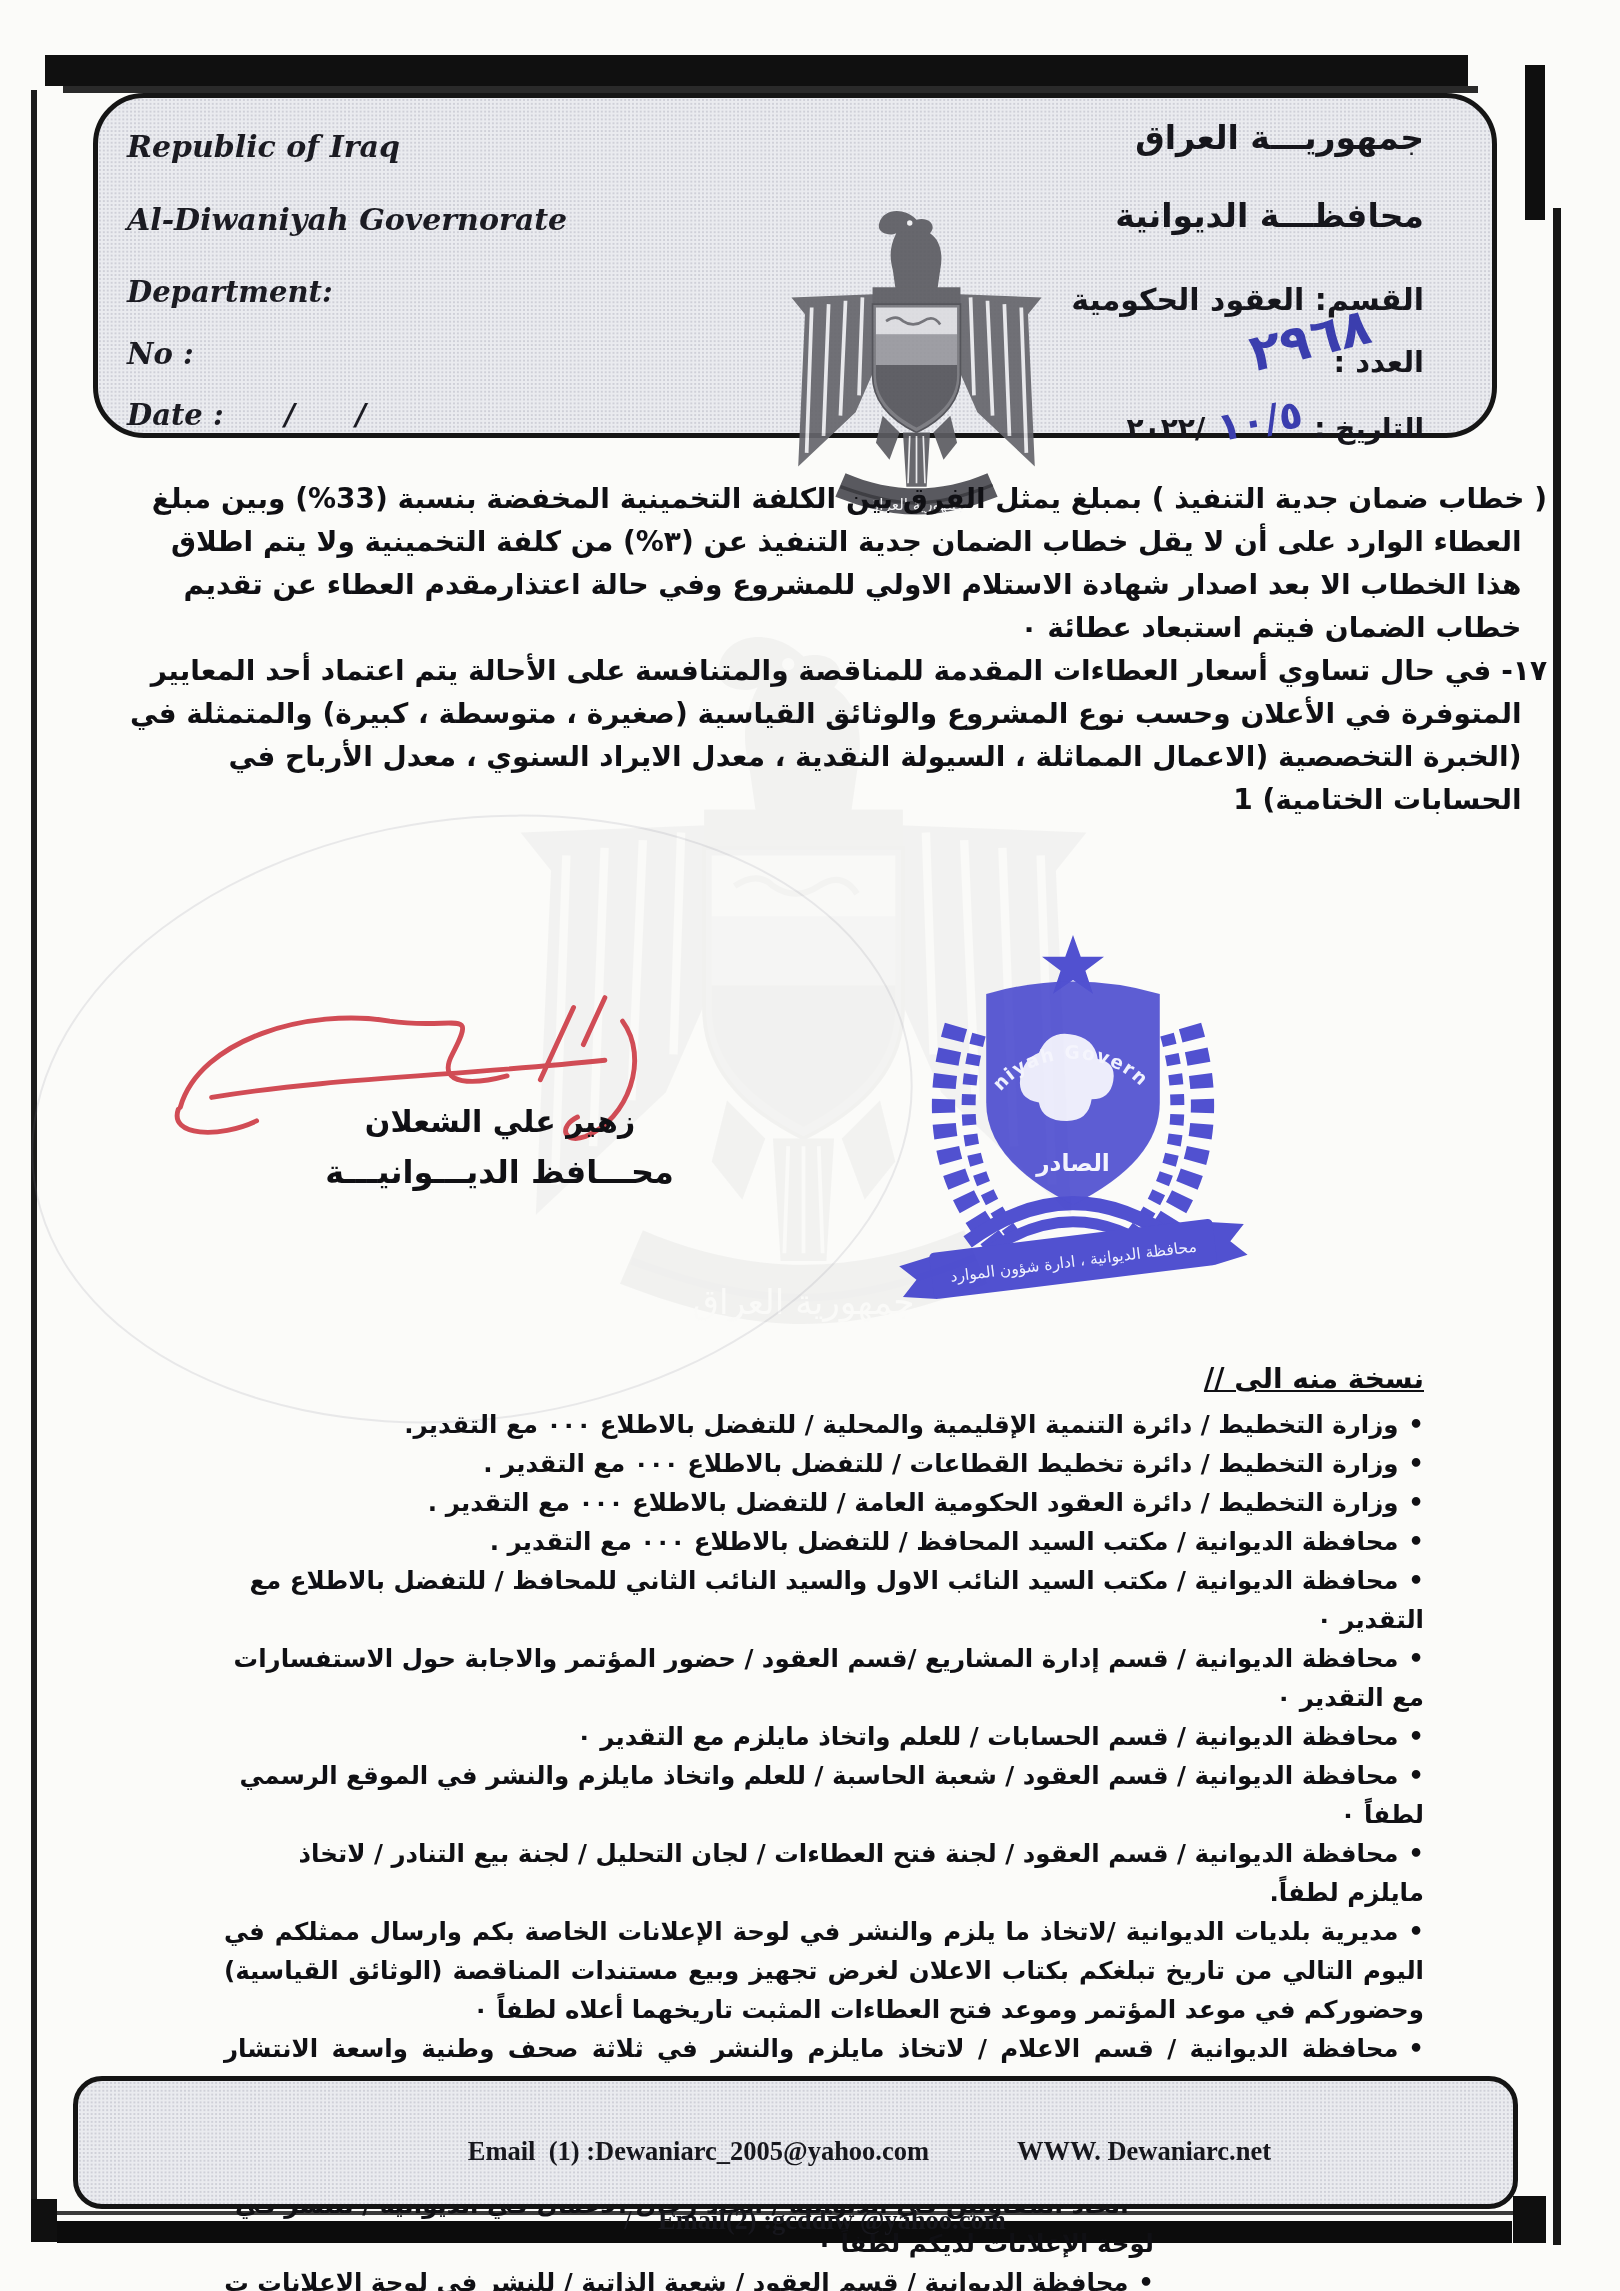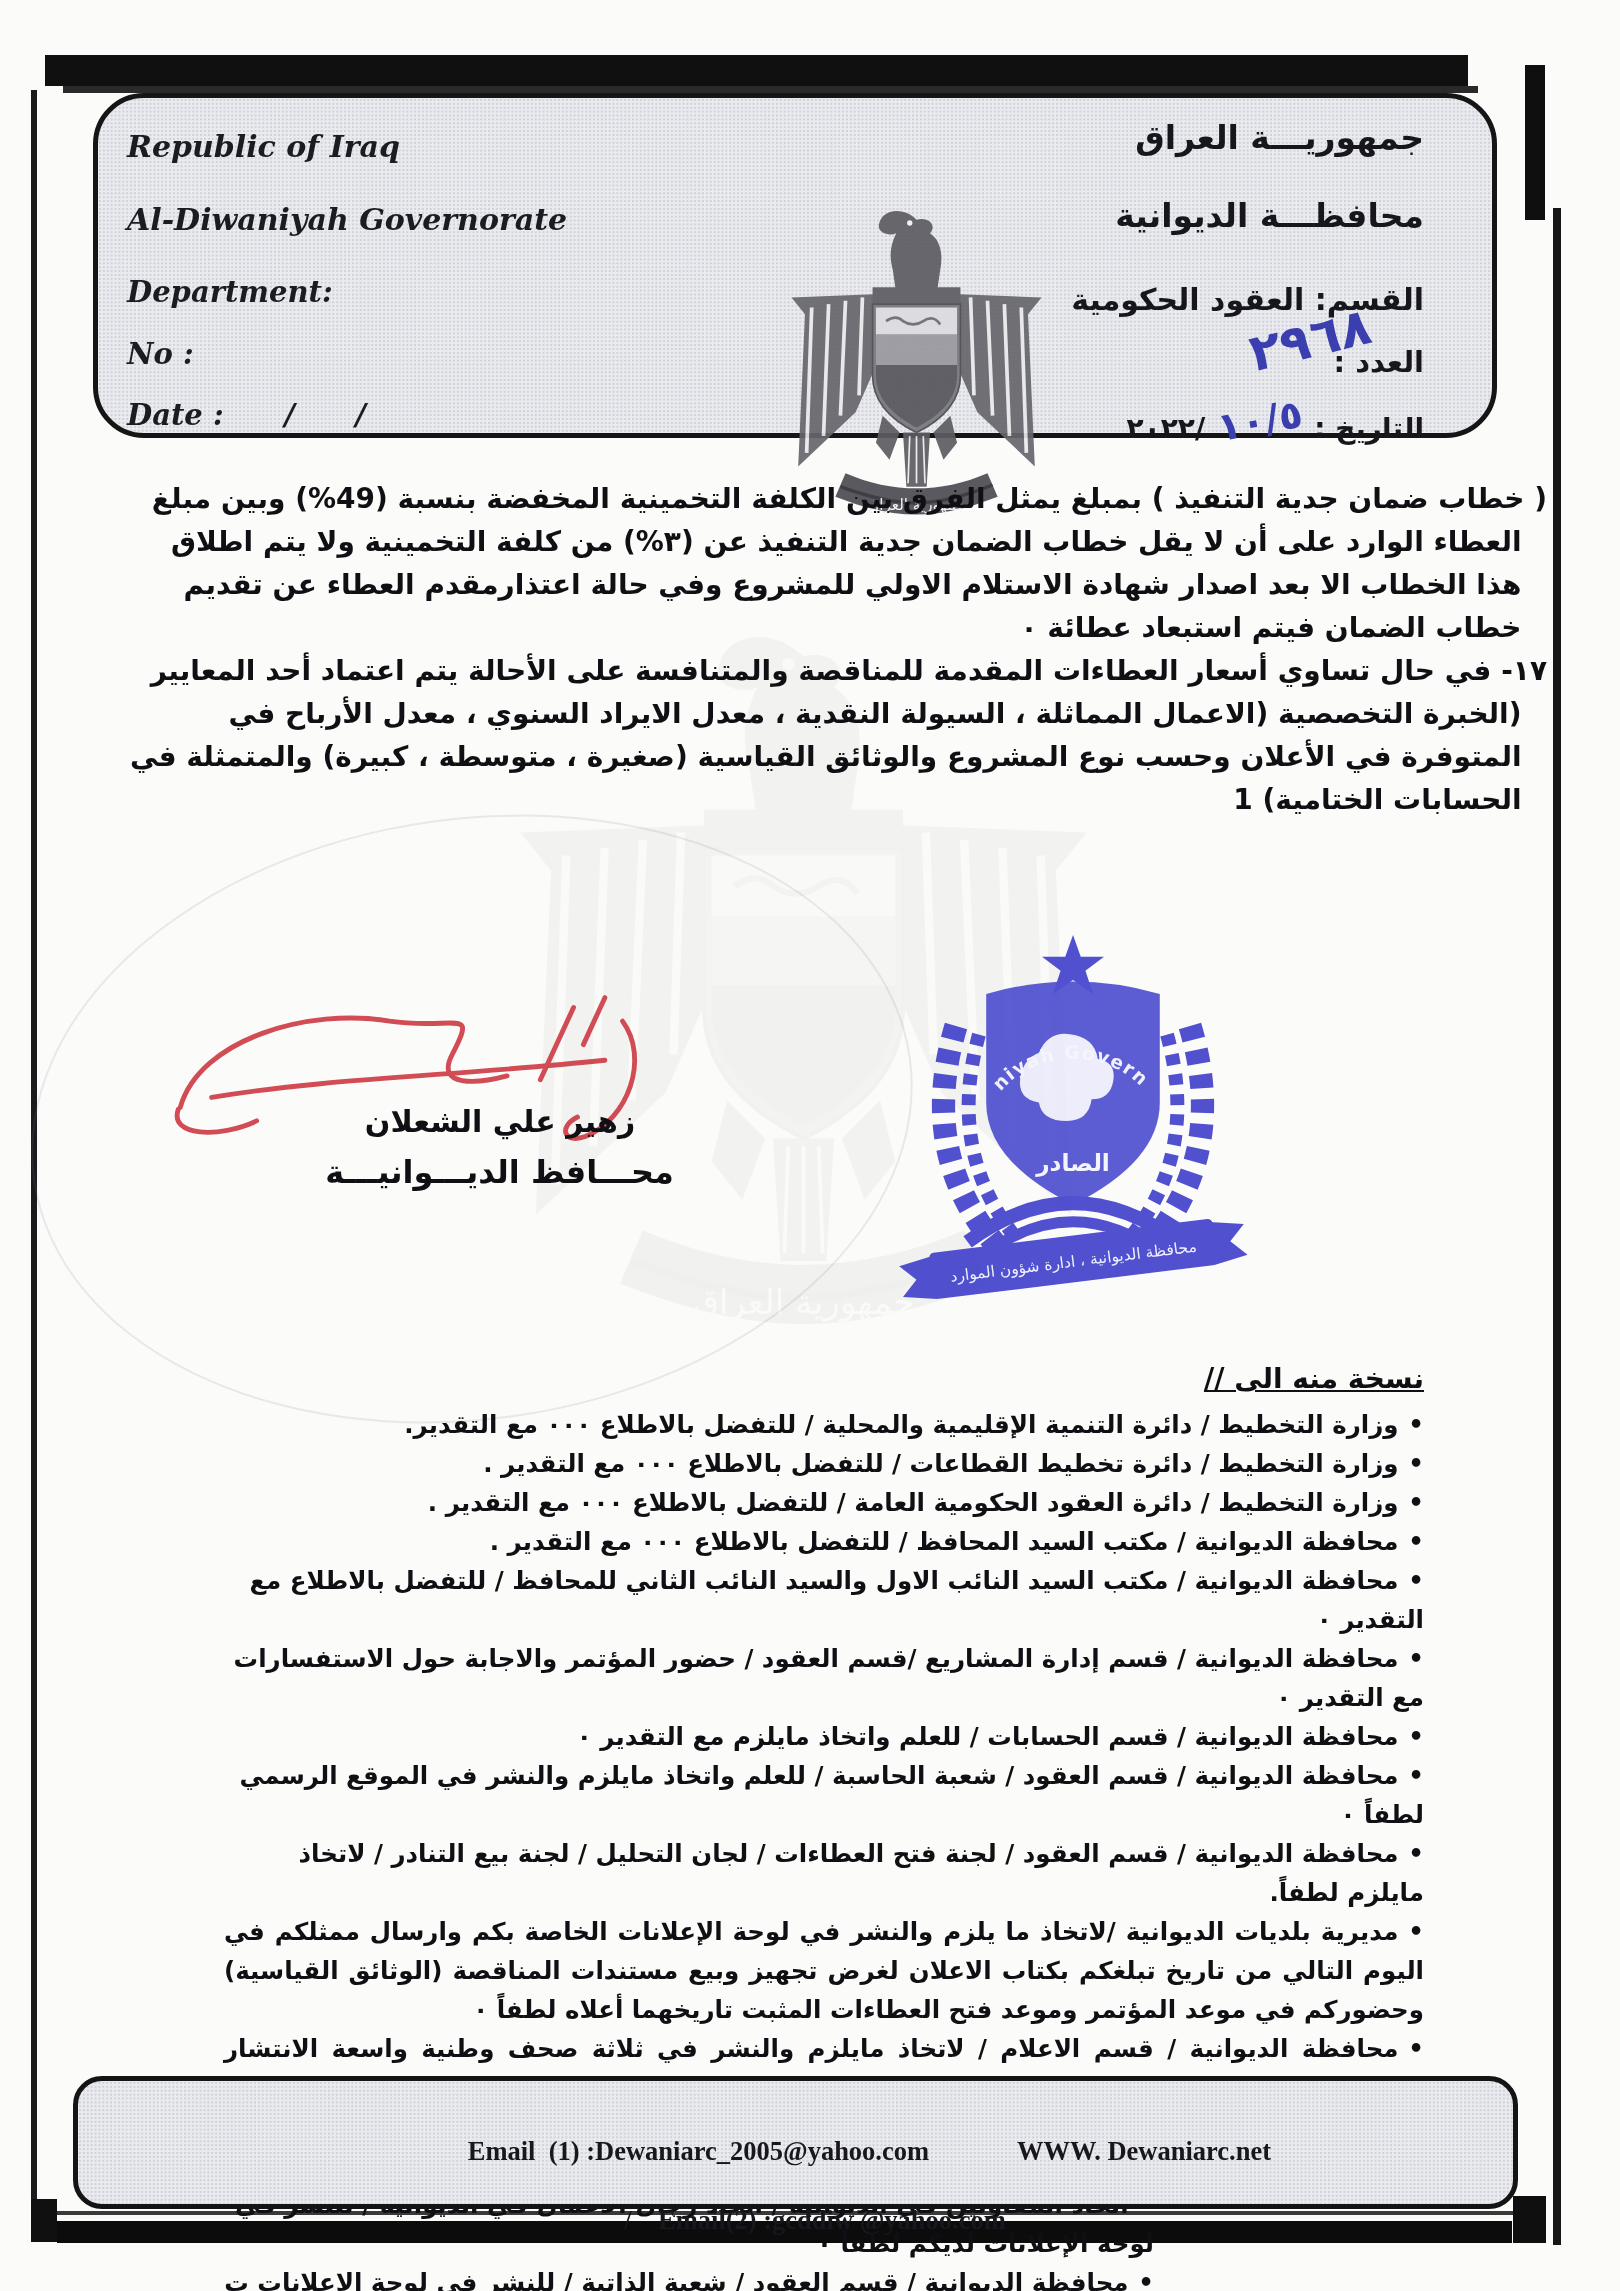--- a/index.html
+++ b/index.html
@@ -149,29 +149,29 @@
     <span dir="ltr">٢٠٢٢/</span>
   </div>
 
   <div class="wm-circle"></div>
   <svg class="wm" viewBox="0 0 200 200">
     <use href="#eagleSym"></use>
   </svg>
 
   <div class="body-text">
     <div id="para1">
-        <div class="body-line">( خطاب ضمان جدية التنفيذ ) بمبلغ يمثل الفرق بين الكلفة التخمينية المخفضة بنسبة (49%) وبين مبلغ</div>
+        <div class="body-line">( خطاب ضمان جدية التنفيذ ) بمبلغ يمثل الفرق بين الكلفة التخمينية المخفضة بنسبة (33%) وبين مبلغ</div>
         <div class="body-line cont">العطاء الوارد على أن لا يقل  خطاب الضمان جدية التنفيذ عن (٣%) من كلفة التخمينية ولا يتم اطلاق</div>
         <div class="body-line cont">هذا الخطاب الا بعد  اصدار شهادة  الاستلام  الاولي للمشروع وفي حالة اعتذارمقدم العطاء عن تقديم</div>
         <div class="body-line cont">خطاب الضمان فيتم استبعاد عطائة ٠</div>
       </div>
     <div id="para17">
         <div class="body-line">١٧-  في حال تساوي أسعار العطاءات المقدمة للمناقصة والمتنافسة على الأحالة يتم اعتماد أحد المعايير</div>
+        <div class="body-line cont">المتوفرة في الأعلان وحسب نوع المشروع والوثائق القياسية (صغيرة ، متوسطة ، كبيرة) والمتمثلة في</div>
         <div class="body-line cont">(الخبرة التخصصية (الاعمال المماثلة ، السيولة النقدية ، معدل الايراد السنوي ، معدل الأرباح في</div>
-        <div class="body-line cont">المتوفرة في الأعلان وحسب نوع المشروع والوثائق القياسية (صغيرة ، متوسطة ، كبيرة) والمتمثلة في</div>
         <div class="body-line cont">الحسابات الختامية) 1</div>
       </div>
   </div>
 
   <svg class="sig-svg" viewBox="0 0 570 230">
     <g stroke="#ce3e48" stroke-width="5" fill="none" stroke-linecap="round" opacity=".92">
       <path d="M18,128 C38,58 150,26 232,40 C300,50 322,24 296,74 C278,108 322,104 352,96"></path>
       <path d="M50,118 C170,98 300,96 452,80"></path>
       <path d="M16,130 C6,158 58,160 96,142"></path>
       <path d="M420,26 L386,100"></path>

